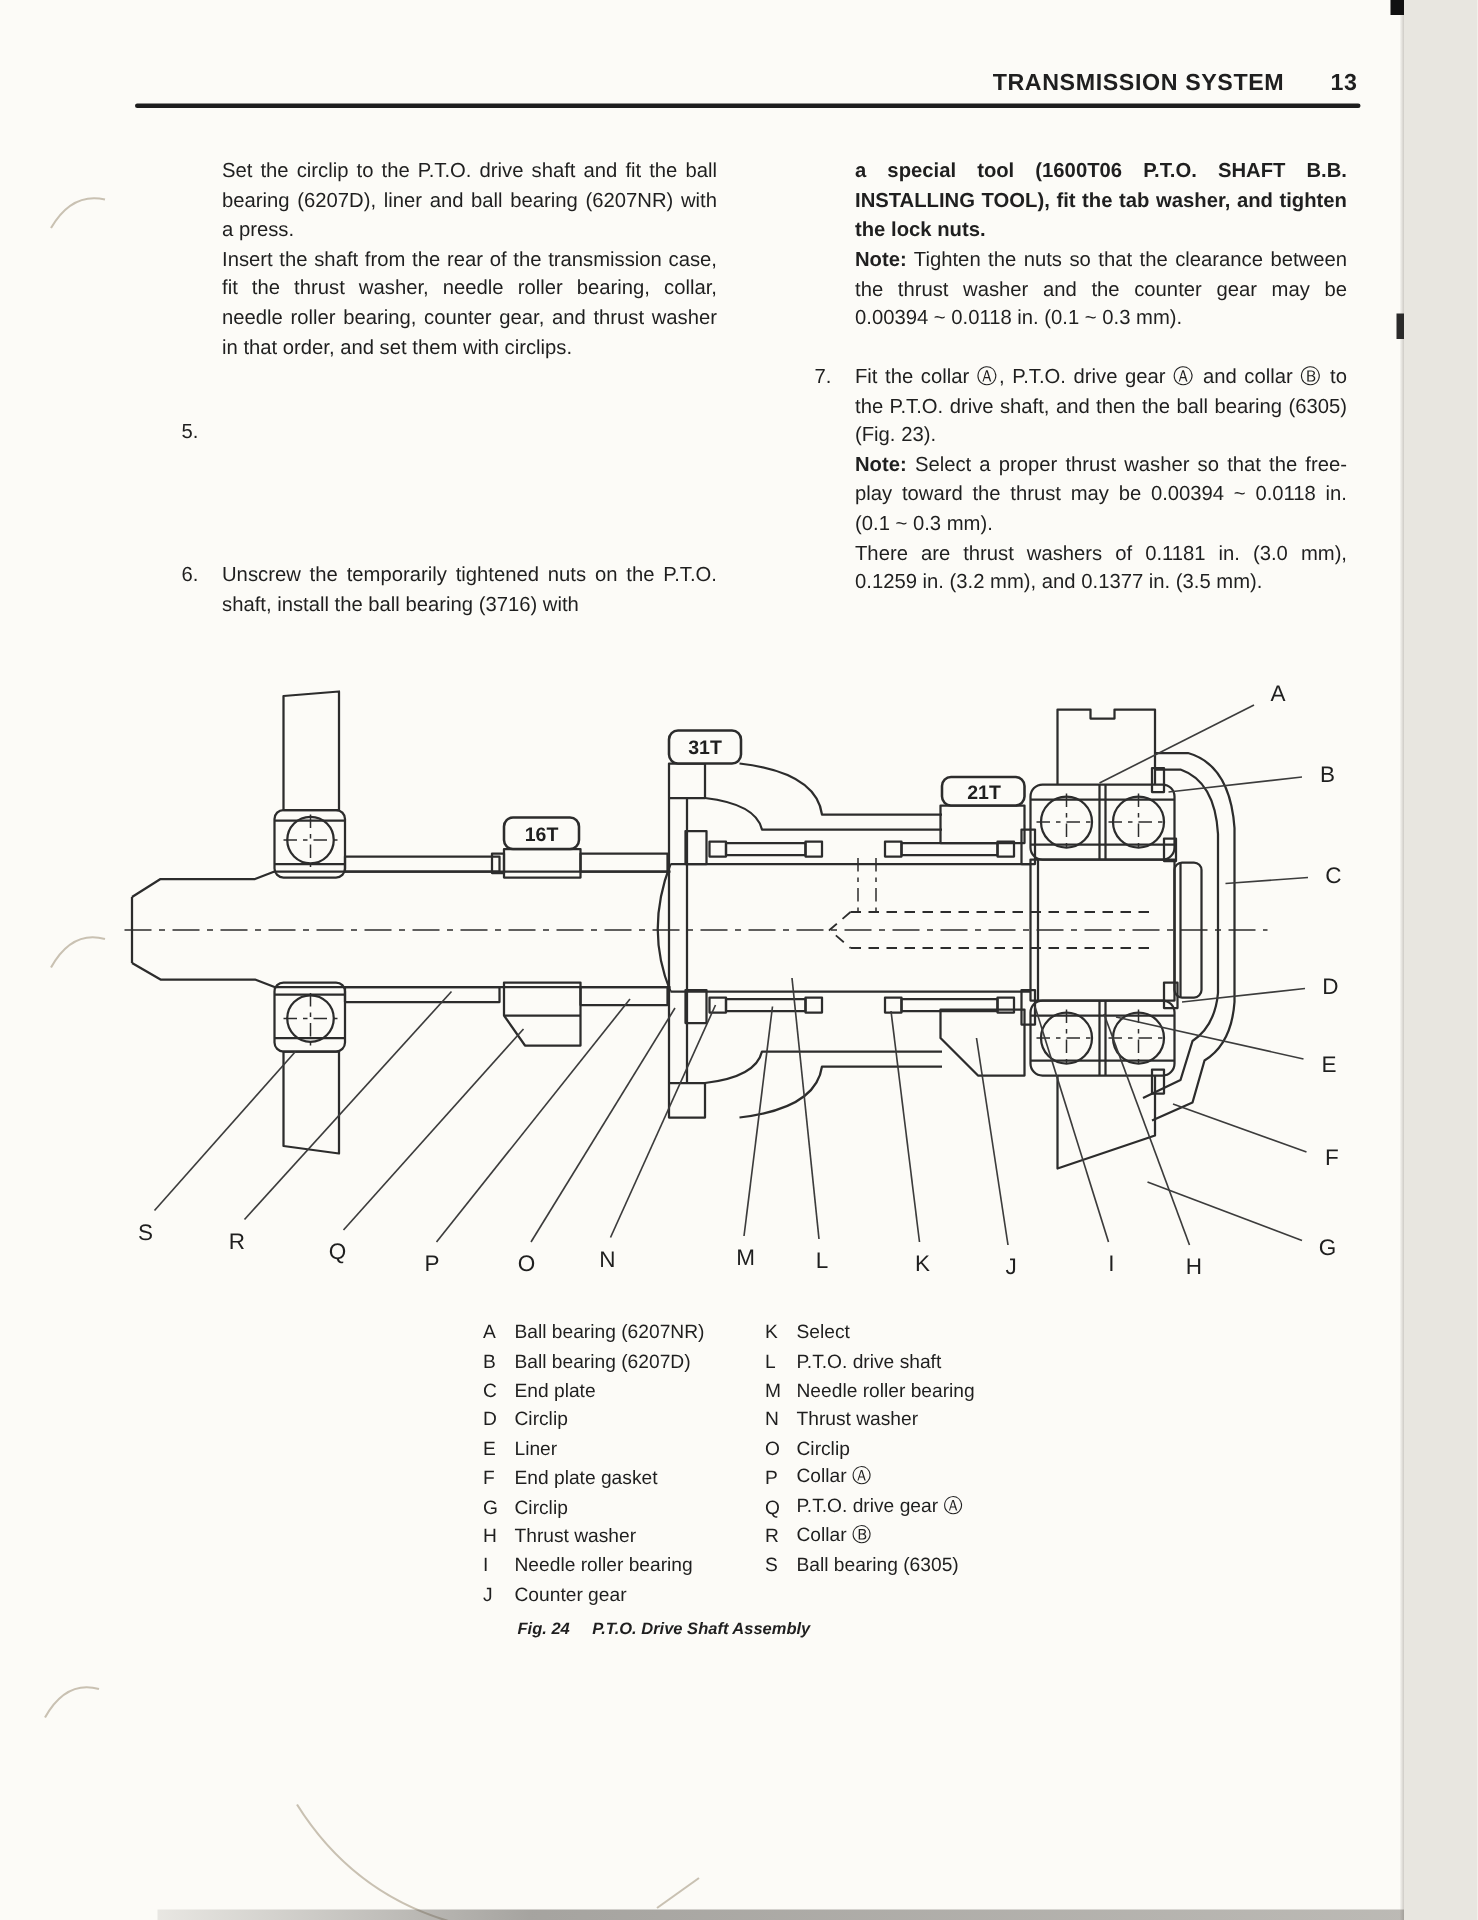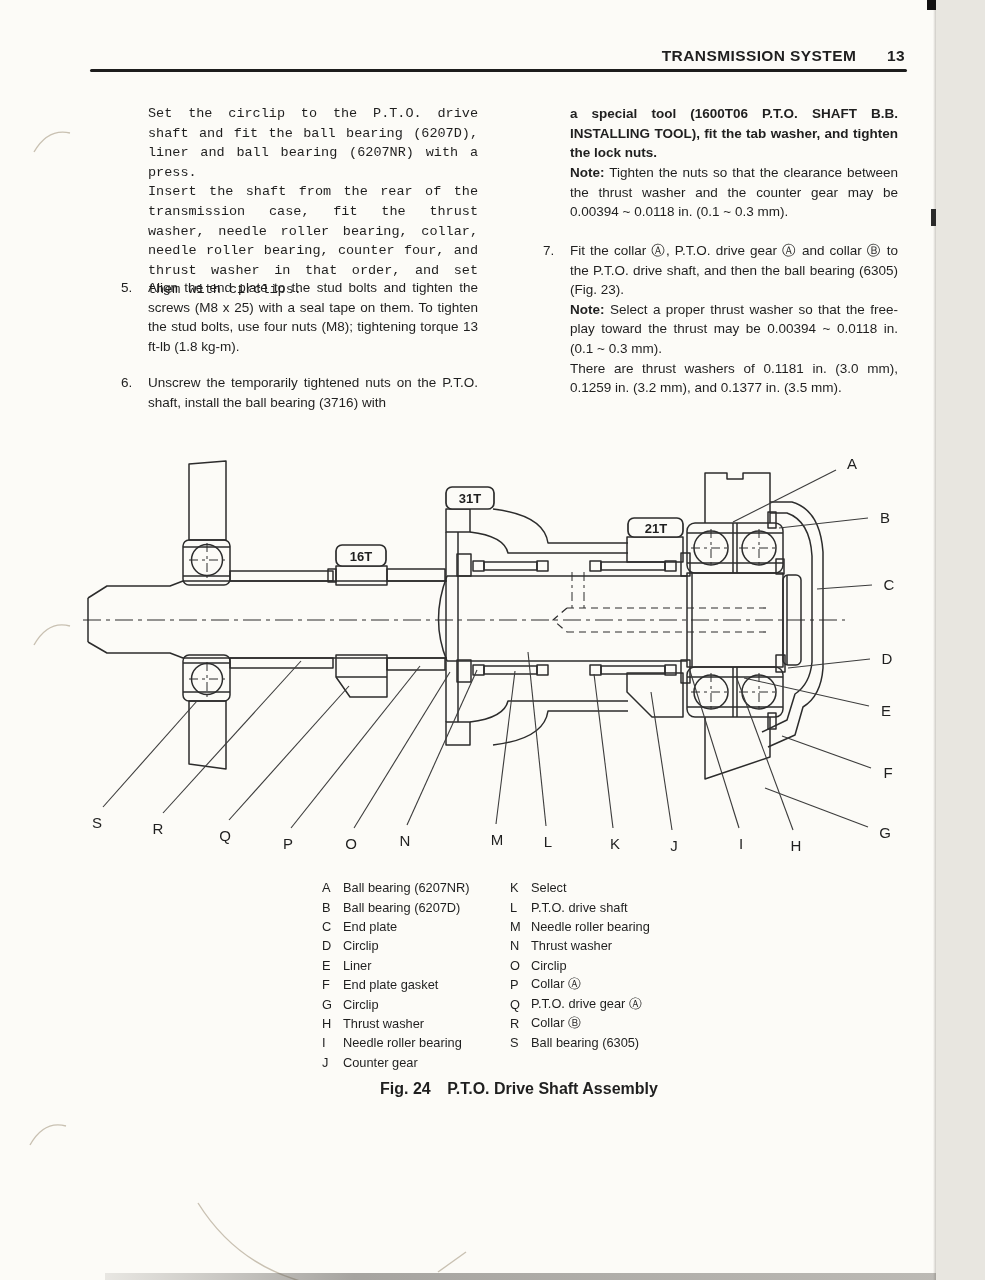--- a/index.html
+++ b/index.html
@@ -24,21 +24,21 @@
 
   
   #legend-col1,#legend-col2{position:absolute;top:878px;font-size:12.8px;}
   #legend-col1{left:322px;width:185px;}
   #legend-col2{left:510px;width:190px;}
   .lg-row{display:flex;height:19.4px;align-items:center;}
   .lg-key{width:21px;flex:0 0 21px;}
   .lg-label{white-space:nowrap;}
 
   
-  #caption{position:absolute;left:380px;top:1080px;font-size:16px;font-weight:bold;white-space:nowrap;}
+  #caption{position:absolute;left:345px;top:1080px;font-size:11px;font-weight:bold;font-style:italic;white-space:nowrap;}
   #caption .cap-text{margin-left:12px;}
 
   
   #diagram{position:absolute;left:0;top:0;}
   #diagram path,#diagram rect,#diagram line,#diagram circle{fill:none;stroke:var(--line);stroke-width:1.5;stroke-linejoin:round;stroke-linecap:butt;}
   #diagram .cl{stroke-width:1.1;stroke-dasharray:18 5 4 5;}
   #diagram .cl2{stroke-width:1;stroke-dasharray:9 4 3 4;}
   #diagram .hid{stroke-width:1.2;stroke-dasharray:7 5;}
   #diagram .leader{stroke:#3c3c3c;stroke-width:1.1;}
   #diagram .lbox{fill:var(--paper);stroke-width:1.7;}
@@ -57,26 +57,25 @@
 <body>
 
 <div id="page">
 
   <div id="header">
     <span>TRANSMISSION SYSTEM</span>
     <span class="pageno">13</span>
   </div>
   <div id="rule"></div>
 
-  <div class="tblock" style="left:148px;top:104px;width:330px;font-family:Liberation Mono, monospace;">
+  <div class="tblock" style="left:148px;top:104px;width:330px;">
     <p>Set the circlip to the P.T.O. drive shaft and fit the ball bearing (6207D), liner and ball bearing (6207NR) with a press.</p>
-    <p>Insert the shaft from the rear of the transmission case, fit the thrust washer, needle roller bearing, collar, needle roller bearing, counter four, and thrust washer in that order, and set them with circlips.</p>
+    <p>Insert the shaft from the rear of the transmission case, fit the thrust washer, needle roller bearing, collar, needle roller bearing, counter gear, and thrust washer in that order, and set them with circlips.</p>
   </div>
   <div class="num" style="left:121px;top:278px;">5.</div>
-  <div class="tblock" style="left:148px;top:278px;width:330px;">Align the end plate to the stud bolts and tighten the screws (M8 x 25) with a seal tape on them. To tighten the stud bolts, use four nuts (M8); tightening torque 13 ft-lb (1.8 kg-m).</div>
   <div class="num" style="left:121px;top:373px;">6.</div>
   <div class="tblock" style="left:148px;top:373px;width:330px;">Unscrew the temporarily tightened nuts on the P.T.O. shaft, install the ball bearing (3716) with</div>
 
   <div class="tblock" style="left:570px;top:104px;width:328px;font-weight:bold;">a special tool (1600T06 P.T.O. SHAFT B.B. INSTALLING TOOL), fit the tab washer, and tighten the lock nuts.</div>
   <div class="tblock" style="left:570px;top:163px;width:328px;">
     <span class="bold">Note:</span>
     <span>Tighten the nuts so that the clearance between the thrust washer and the counter gear may be 0.00394 ~ 0.0118 in. (0.1 ~ 0.3 mm).</span>
   </div>
   <div class="num" style="left:543px;top:241px;">7.</div>
   <div class="tblock" style="left:570px;top:241px;width:328px;">

